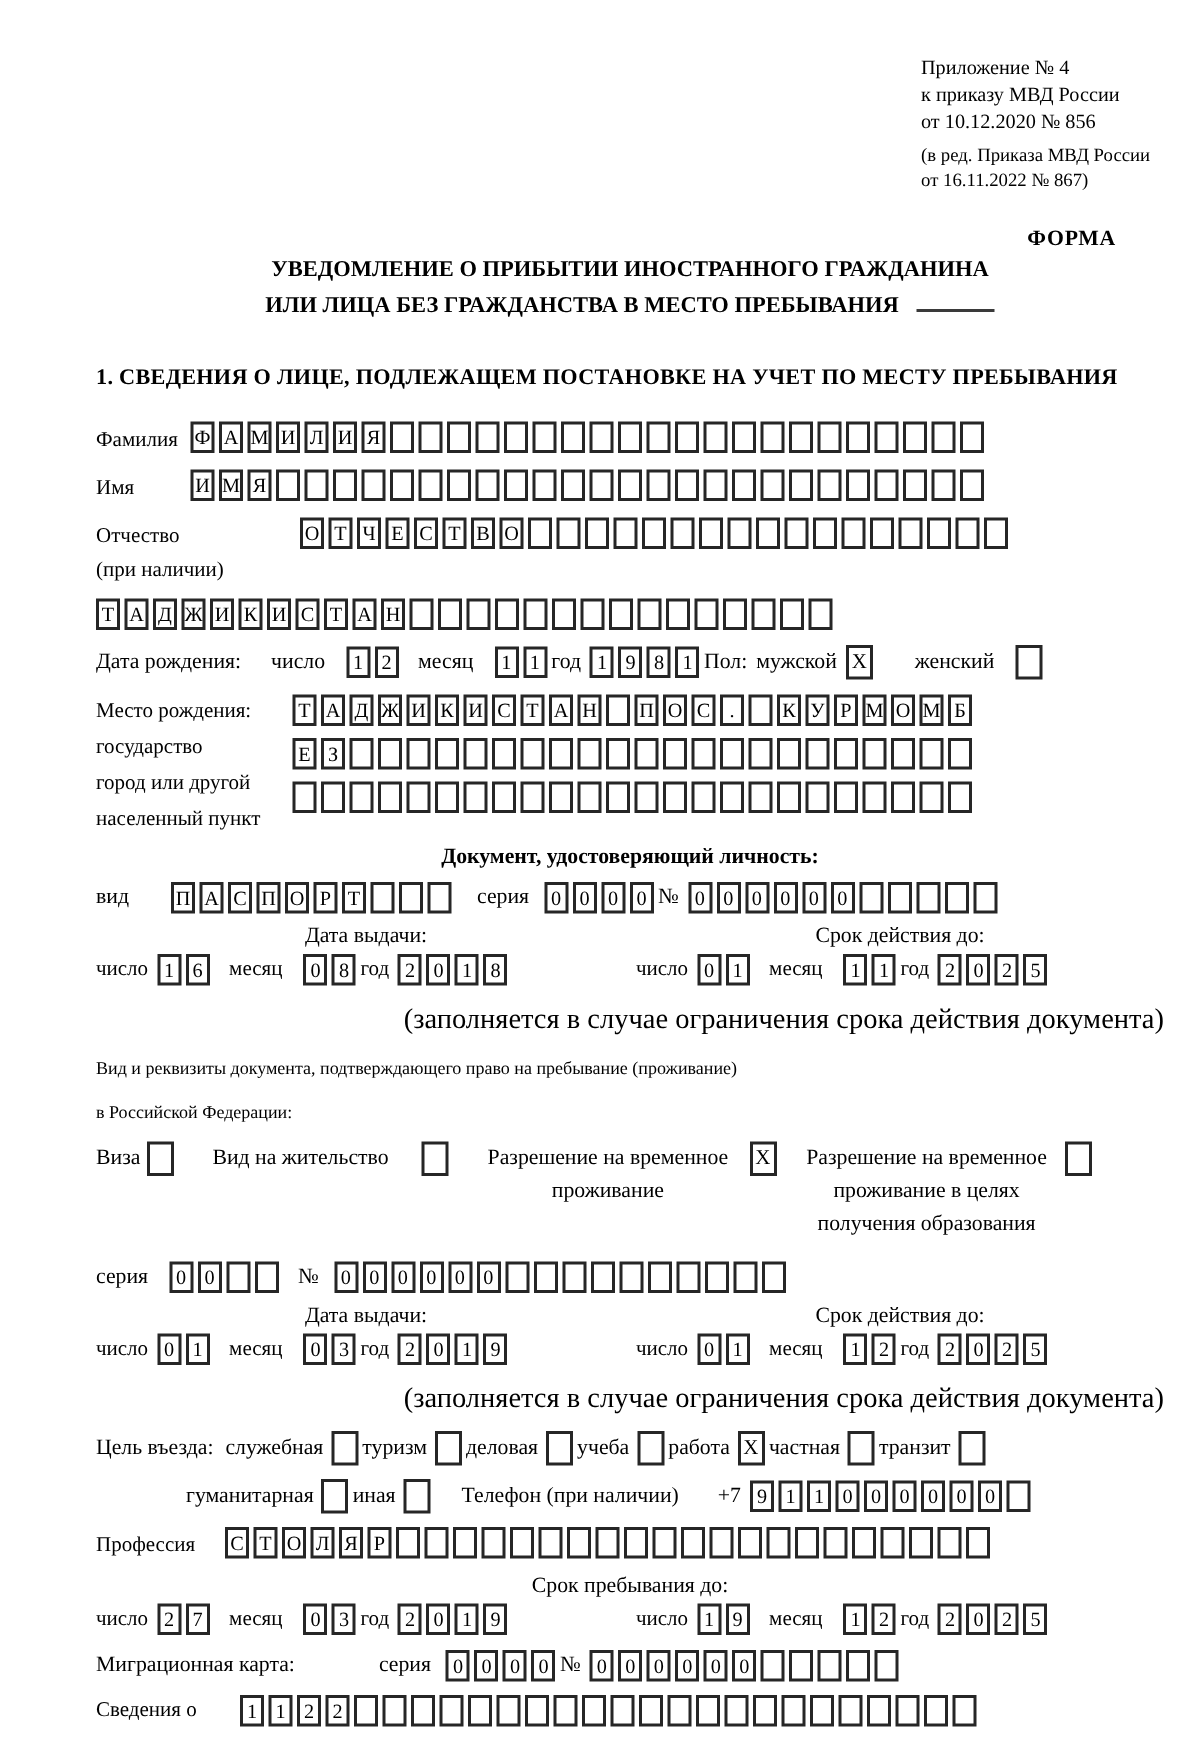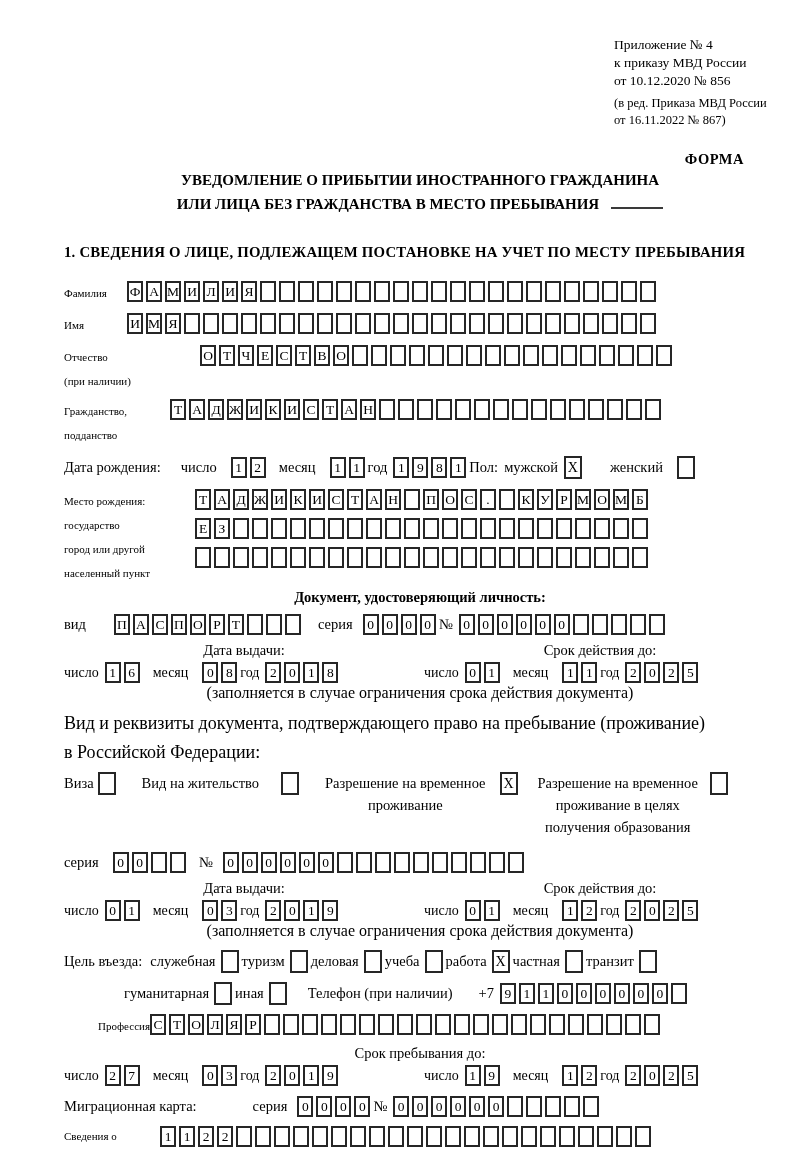--- a/index.html
+++ b/index.html
@@ -17,61 +17,61 @@
   .forma { text-align:right; padding-right:32px; font-weight:bold; margin-top:22px; font-size:14.5px; letter-spacing:.5px; }
 
   
   .title { text-align:center; font-weight:bold; font-size:15px; line-height:24px; }
   .blank-line { display:inline-block; width:52px; border-bottom:2.5px solid #3a3a3a; margin-left:12px; height:14px; }
 
   .section-heading { font-weight:bold; font-size:14.8px; margin-top:28px; margin-bottom:20px; letter-spacing:.2px; }
 
   
   .row { display:flex; align-items:flex-start; margin-bottom:7px; }
-  .lbl { font-size:11px; line-height:25px; flex-shrink:0; }
+  .lbl { font-size:14px; line-height:25px; flex-shrink:0; }
   .lbl .l2 { line-height:22px; }
   .cells { display:flex; flex-wrap:nowrap; }
   .cell {
     display:inline-flex; width:16px; height:21px; border:2px solid #262626;
     margin-right:3px; align-items:center; justify-content:center;
     font-size:13.5px; flex-shrink:0; background:#fff;
   }
   .checkbox {
     display:inline-flex; width:18px; height:23px; border:2px solid #262626;
     align-items:center; justify-content:center; font-size:14px; flex-shrink:0; background:#fff;
   }
 
   .w-surname { width:63px; }
   .w-patr { width:136px; }
   .w-cit { width:106px; }
   .w-bp { width:131px; line-height:24px; }
-  .w-prof { width:86px;text-align:right; }
+  .w-prof { width:86px; }
   .w-rep { width:96px; line-height:21px; }
 
   
   .inlinebits { display:flex; align-items:center; margin-bottom:7px; flex-wrap:nowrap; }
   .inlinebits .t { font-size:14.5px; white-space:nowrap; }
   .gap6{width:6px;} .gap10{width:10px;} .gap14{width:14px;} .gap20{width:20px;} .gap28{width:28px;}
 
   
   .bp-rows .cells { margin-bottom:8px; }
 
   .center-bold { text-align:center; font-weight:bold; font-size:14.5px; margin:4px 0 8px 0; }
 
   
   .datepair-head { display:flex; margin-top:2px; }
   .datepair-head .dh { font-size:14.5px; font-weight:normal; }
   .dh-left { width:360px; text-align:center; }
   .dh-right { flex:1; text-align:center; }
   .datepair { display:flex; align-items:center; margin-top:3px; }
   .dgroup { display:flex; align-items:center; }
   .dg-left { width:360px; }
-  .note { text-align:center; font-size:16px; margin-top:1px; margin-bottom:10px; }
-
-  .plain { font-size:18px; line-height:23px; }
+  .note { text-align:right; font-size:19px; margin-top:12px; margin-bottom:10px; }
+
+  .plain { font-size:12px; line-height:23px; }
 
   
   .options { display:flex; align-items:flex-start; margin-top:8px; margin-bottom:14px; }
   .opt { display:flex; align-items:flex-start; }
   .opt .t { font-size:14.5px; line-height:23px; }
   .opt-lines { text-align:center; font-size:14.5px; line-height:22px; }
 
   
   .purpose-row { display:flex; align-items:center; margin-bottom:9px; flex-wrap:nowrap; }
   .purpose-row .t { font-size:14.5px; white-space:nowrap; }
@@ -200,24 +200,20 @@
         <span class="cell"></span>
         <span class="cell"></span>
         <span class="cell"></span>
         <span class="cell"></span>
         <span class="cell"></span>
         <span class="cell"></span>
       </div>
   </div>
 
   <div class="row" style="margin-bottom:10px;">
-    <div class="lbl w-cit">
-      <div>Гражданство,</div>
-      <div class="l2">подданство</div>
-    </div>
     <div class="cells">
         <span class="cell">Т</span>
         <span class="cell">А</span>
         <span class="cell">Д</span>
         <span class="cell">Ж</span>
         <span class="cell">И</span>
         <span class="cell">К</span>
         <span class="cell">И</span>
         <span class="cell">С</span>
         <span class="cell">Т</span>

